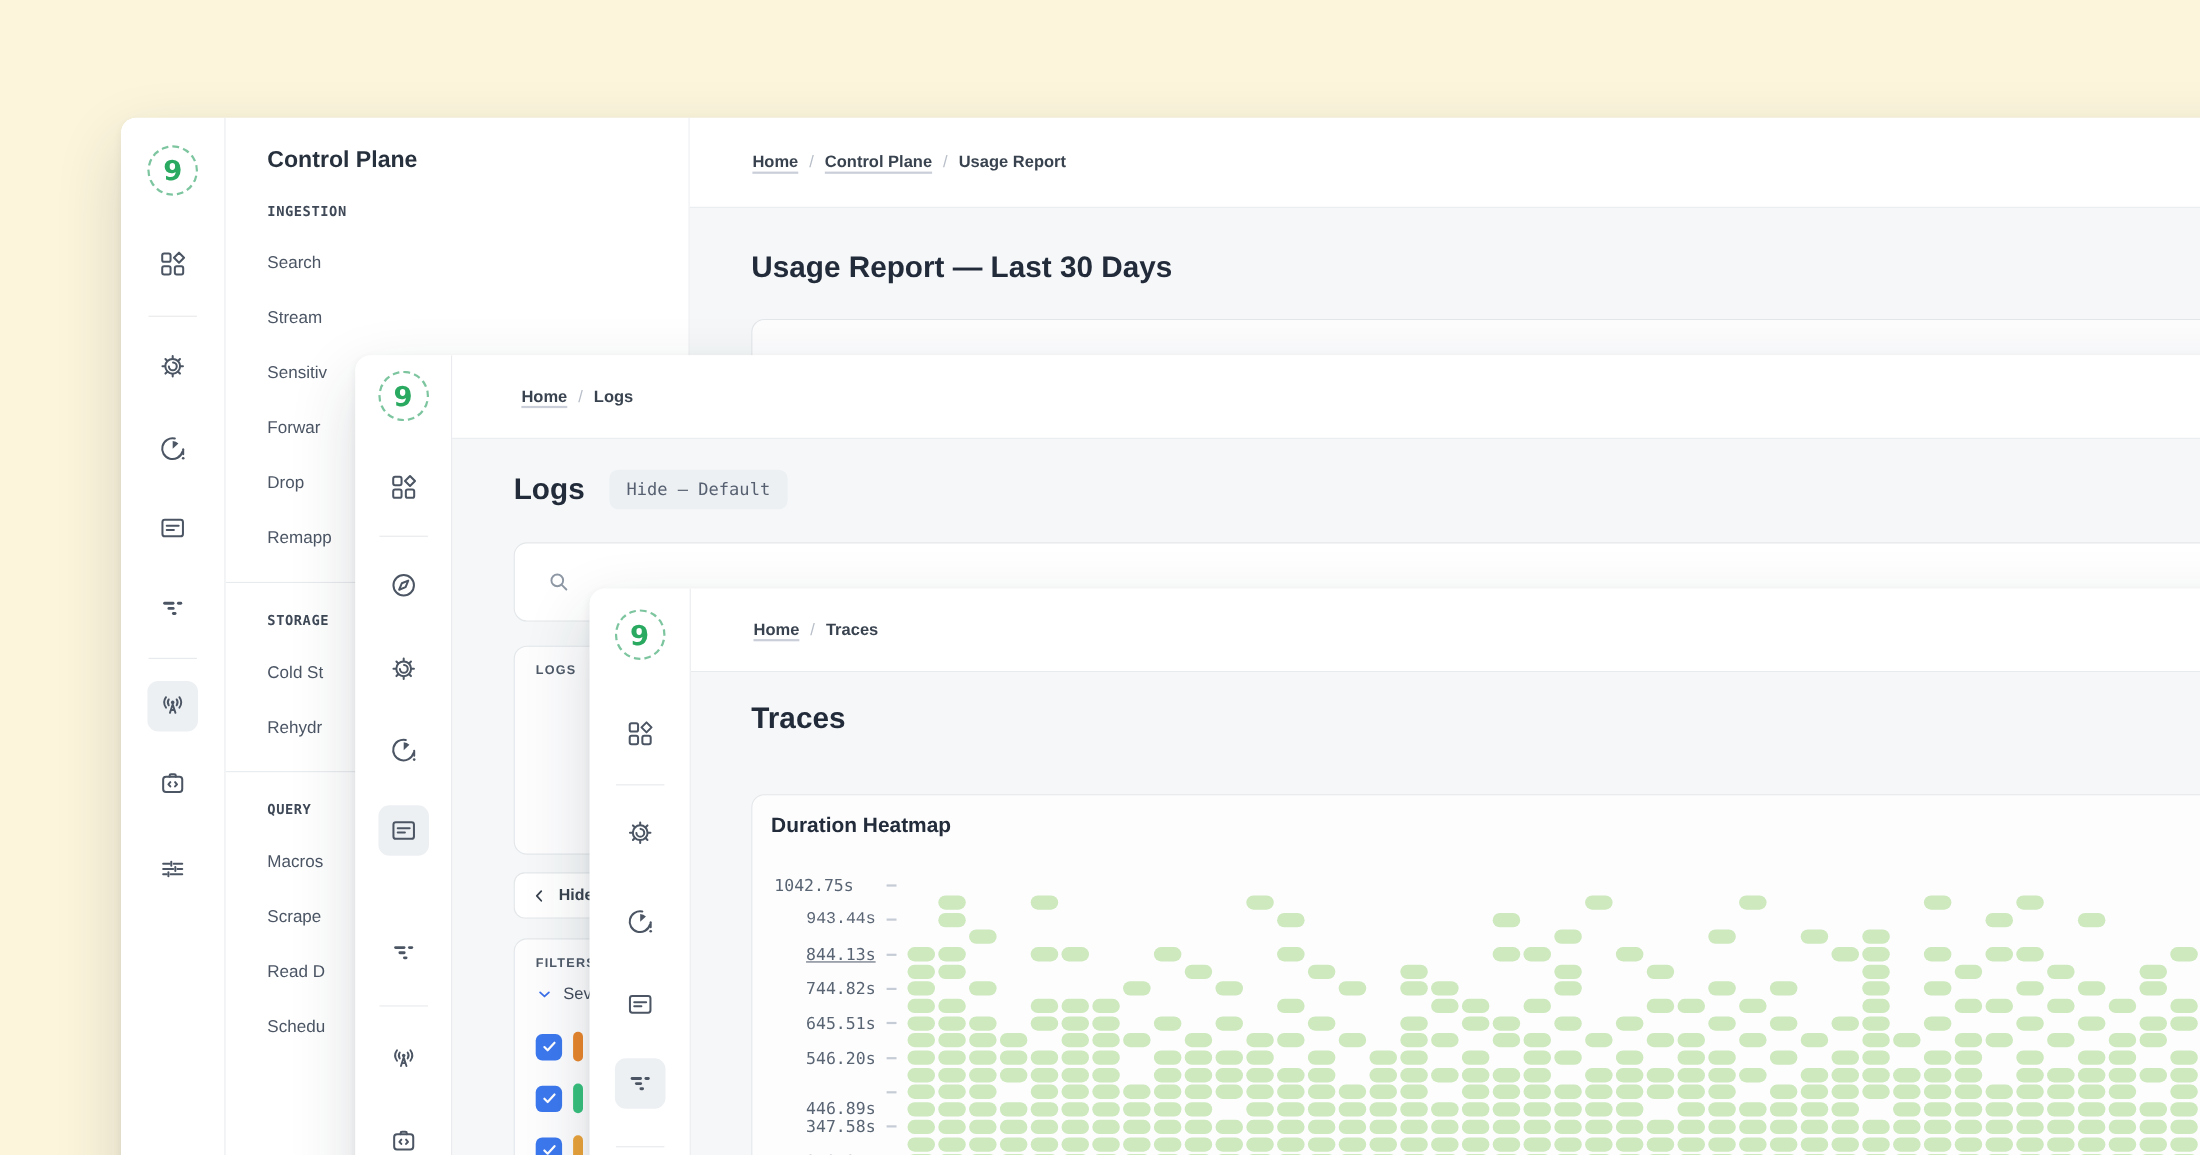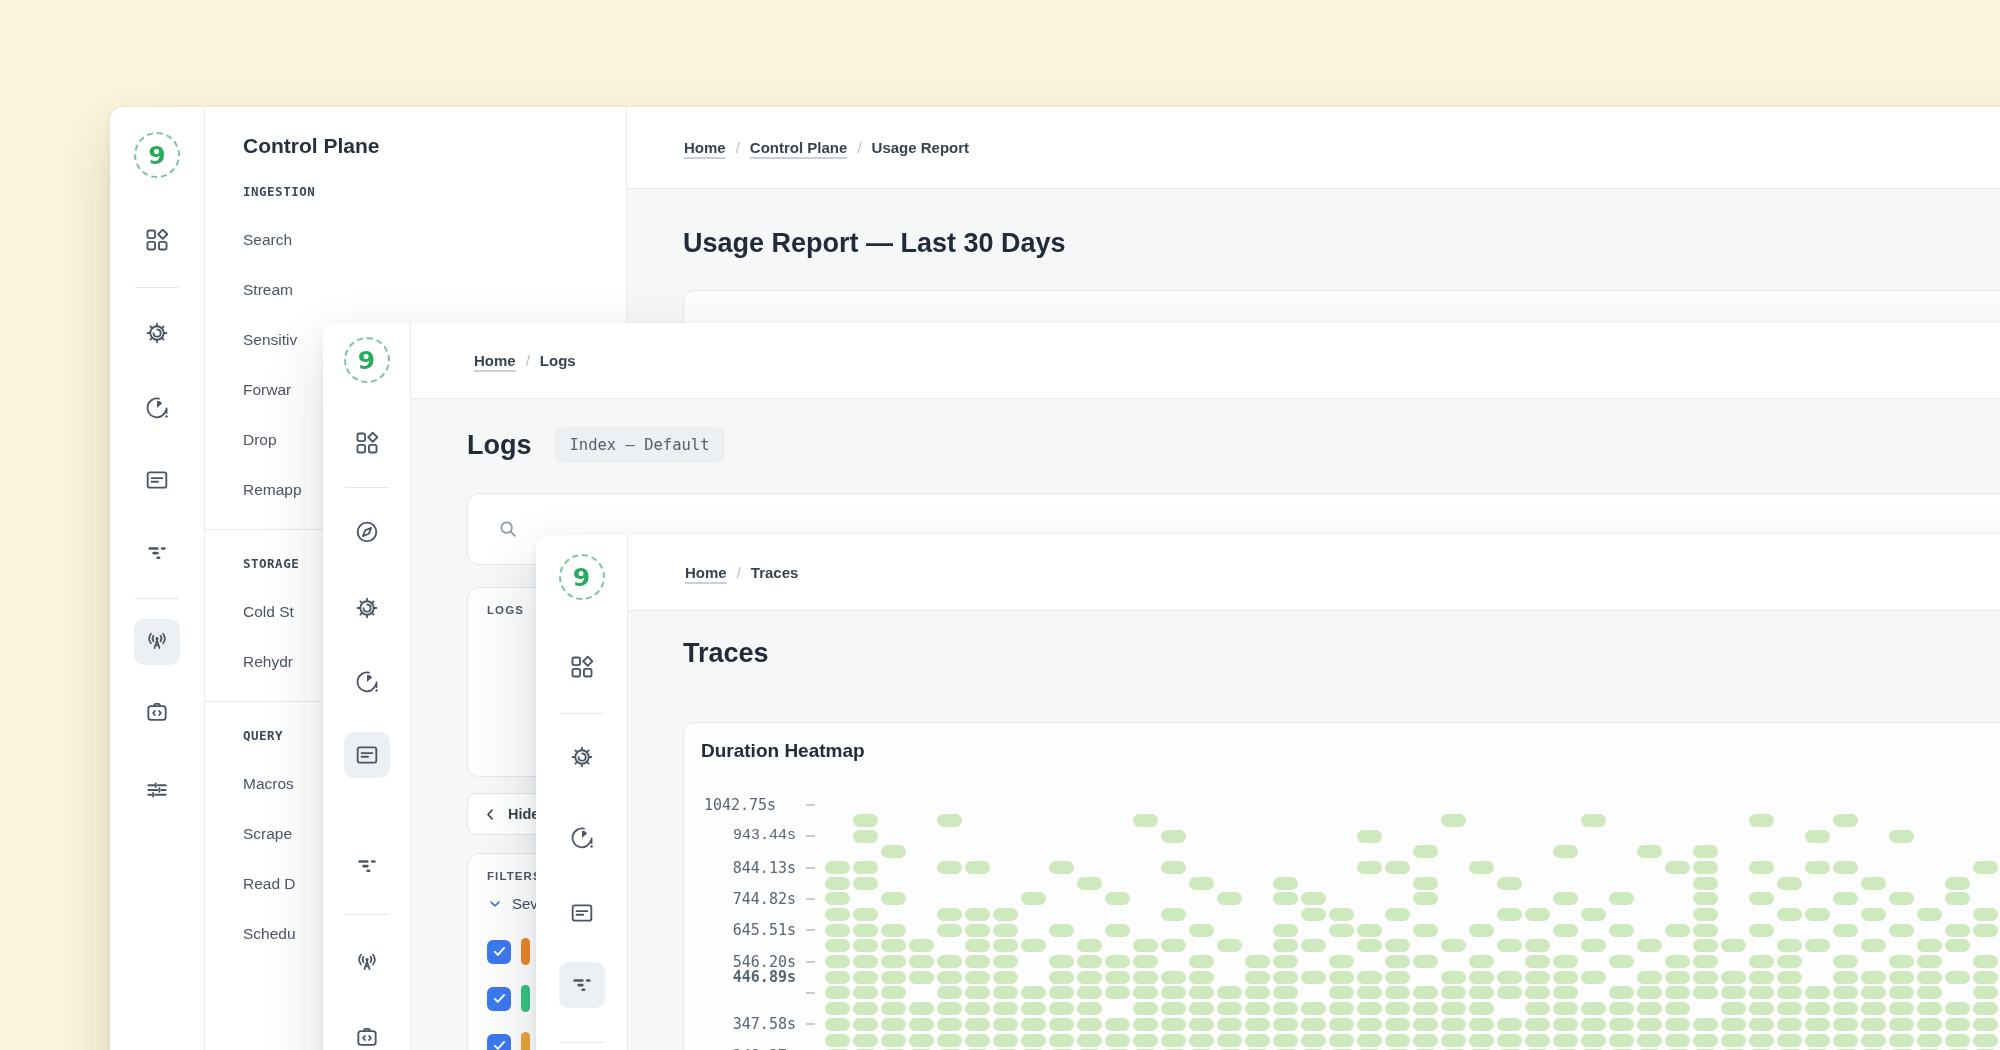--- a/index.html
+++ b/index.html
@@ -271,21 +271,21 @@
     <div class="hdr">
       <div class="crumbs">
           <span class="crumb-link">Home</span>
           <span class="crumb-sep">/</span>
           <span class="crumb-cur">Logs</span>
         </div>
     </div>
     <div class="content">
       <div class="title-row">
         <div class="page-title">Logs</div>
-        <div class="badge">Index — Default</div>
+        <div class="badge">Hide — Default</div>
       </div>
       <div class="search">
         <span style="display:flex;">
           <svg width="22" height="22" viewBox="0 0 24 24" fill="none" stroke="#8e98a5" stroke-width="1.9" stroke-linecap="round">
             <circle cx="10.5" cy="10.5" r="5.8"></circle>
               <path d="M14.9 14.9L19.5 19.5"></path>
           </svg>
         </span>
       </div>
       <div class="panel panel-logs">
@@ -396,29 +396,29 @@
     </div>
     <div class="content">
       <div class="page-title">Traces</div>
       <div class="panel panel-heat">
         <div class="heat-title">Duration Heatmap</div>
         <div class="heat-plot">
             <div class="heat-lab" style="top: 72px; text-align: center;">1042.75s</div>
             <div class="heat-tick" style="top: 81px;"></div>
             <div class="heat-lab" style="top: 103.35px; font-family: Liberation Mono, monospace;">943.44s</div>
             <div class="heat-tick" style="top: 112.35px;"></div>
-            <div class="heat-lab" style="top: 134.7px;">844.13s</div>
+            <div class="heat-lab" style="top: 134.7px; text-decoration: underline;">844.13s</div>
             <div class="heat-tick" style="top: 143.7px;"></div>
             <div class="heat-lab" style="top: 166.05px;">744.82s</div>
             <div class="heat-tick" style="top: 175.05px;"></div>
             <div class="heat-lab" style="top: 197.4px;">645.51s</div>
             <div class="heat-tick" style="top: 206.4px;"></div>
             <div class="heat-lab" style="top: 228.75px;">546.20s</div>
             <div class="heat-tick" style="top: 237.75px;"></div>
-            <div class="heat-lab" style="top: 244px; font-weight: bold;">446.89s</div>
+            <div class="heat-lab" style="top: 275px;">446.89s</div>
             <div class="heat-tick" style="top: 269.1px;"></div>
             <div class="heat-lab" style="top: 291.45px;">347.58s</div>
             <div class="heat-tick" style="top: 300.45px;"></div>
             <div class="heat-lab" style="top: 322.8px;">248.27s</div>
             <div class="heat-cell" style="left: 169px; top: 91px; background: rgb(205, 233, 189);"></div>
             <div class="heat-cell" style="left: 253px; top: 91px; background: rgb(205, 233, 189);"></div>
             <div class="heat-cell" style="left: 449px; top: 91px; background: rgb(205, 233, 189);"></div>
             <div class="heat-cell" style="left: 757px; top: 91px; background: rgb(205, 233, 189);"></div>
             <div class="heat-cell" style="left: 897px; top: 91px; background: rgb(205, 233, 189);"></div>
             <div class="heat-cell" style="left: 1065px; top: 91px; background: rgb(205, 233, 189);"></div>

